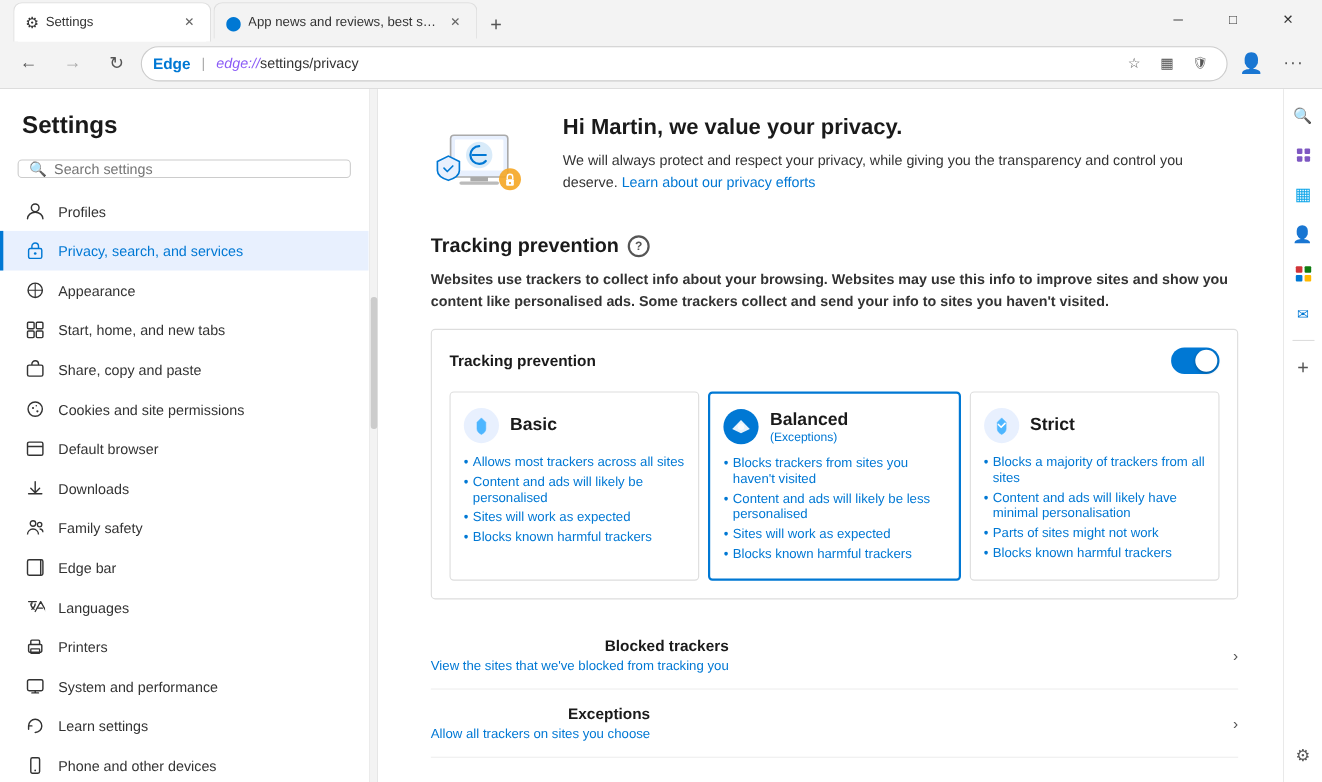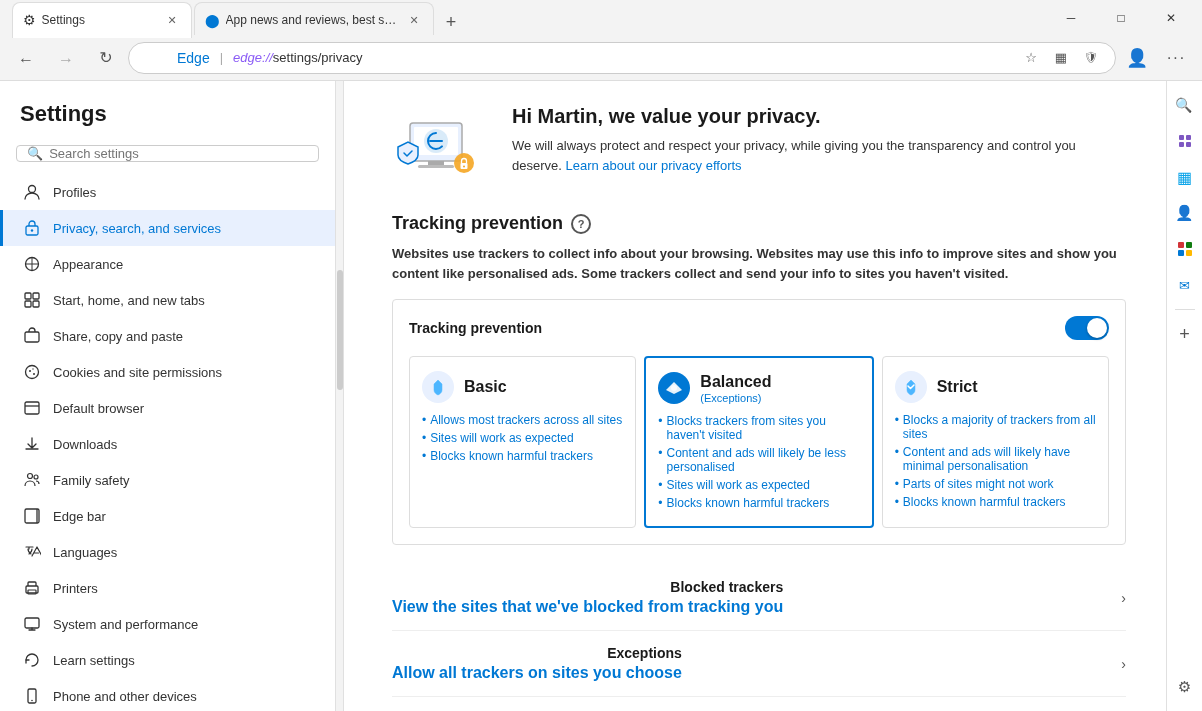--- a/index.html
+++ b/index.html
@@ -79,21 +79,21 @@
     .card-icon.strict { background: #e8f0fe; }
     .card-title { font-size: 16px; font-weight: 600; color: #1a1a1a; }
     .card-subtitle { font-size: 11px; color: #0078d4; margin-top: 1px; }
     .card-features { list-style: none; padding: 0; margin-top: 8px; }
     .card-features li { font-size: 12px; color: #0078d4; padding: 2px 0; display: flex; gap: 4px; }
     .card-features li::before { content: "•"; color: #0078d4; flex-shrink: 0; }
 
     
     .list-section-item { display: flex; align-items: center; justify-content: space-between; padding: 14px 0; border-bottom: 1px solid #eee; cursor: pointer; }
     .list-item-left h4 { font-size: 14px; font-weight: 600; color: #1a1a1a; margin-bottom: 3px; text-align: right; }
-    .list-item-left p { font-size: 16px; color: #0078d4; font-weight: bold; }
+    .list-item-left p { font-size: 12px; color: #0078d4; }
     .chevron-right { color: #555; font-size: 14px; }
 
     
     .right-panel { width: 36px; background: white; border-left: 1px solid #e0e0e0; display: flex; flex-direction: column; align-items: center; padding: 8px 0; gap: 4px; }
     .right-panel-btn { width: 32px; height: 32px; border: none; background: transparent; cursor: pointer; border-radius: 4px; display: flex; align-items: center; justify-content: center; color: #555; font-size: 14px; }
     .right-panel-btn.active { color: #0078d4; }
     .right-panel-sep { height: 1px; width: 20px; background: #ddd; margin: 4px 0; }
     .right-panel-add { width: 32px; height: 32px; border: none; background: transparent; cursor: pointer; color: #555; font-size: 18px; display: flex; align-items: center; justify-content: center; }
 
     
@@ -126,21 +126,21 @@
       <button class="title-bar-btn">□</button>
       <button class="title-bar-btn close">✕</button>
     </div>
   </div>
 
   <div class="toolbar">
     <button class="toolbar-btn">←</button>
     <button class="toolbar-btn disabled">→</button>
     <button class="toolbar-btn">↻</button>
     <div class="address-bar" style="flex:1;">
-      <span class="address-bar-icon" style="color:#0078d4; font-size:14px; font-weight:400;margin-left:38px;">Edge</span>
+      <span class="address-bar-icon" style="color:#0078d4; font-size:14px; font-weight:700;">Edge</span>
       <span style="color:#aaa; margin: 0 4px;">|</span>
       <span class="address-text">
         <span style="color:#8b5cf6;font-style:italic;">edge://</span><span style="color:#333; font-weight:500;">settings/privacy</span>
       </span>
       <div class="address-bar-actions">
         <button class="addr-btn">☆</button>
         <button class="addr-btn">▦</button>
         <button class="addr-btn" style="font-size:11px;">🛡</button>
       </div>
     </div>
@@ -383,20 +383,21 @@
                 <svg width="20" height="20" viewBox="0 0 20 20" fill="none">
                     <path d="M10 3l4 4v6c0 2.5-2 4-4 5-2-1-4-2.5-4-5V7l4-4z" fill="#4db6ff" stroke="#4db6ff" stroke-width="0.5"></path>
                   </svg>
               </div>
               <div>
                 <div class="card-title">Basic</div>
               </div>
             </div>
             <ul class="card-features">
               <li>Allows most trackers across all sites</li>
+              <li>Content and ads will likely be personalised</li>
               <li>Sites will work as expected</li>
               <li>Blocks known harmful trackers</li>
             </ul>
           </div>
 
           <div class="option-card selected">
             <div class="card-header">
               <div class="card-icon balanced">
                 <svg width="20" height="20" viewBox="0 0 20 20" fill="none">
                     <path d="M10 4l8 8-8 4-8-4 8-8z" fill="white" opacity="0.9"></path>

